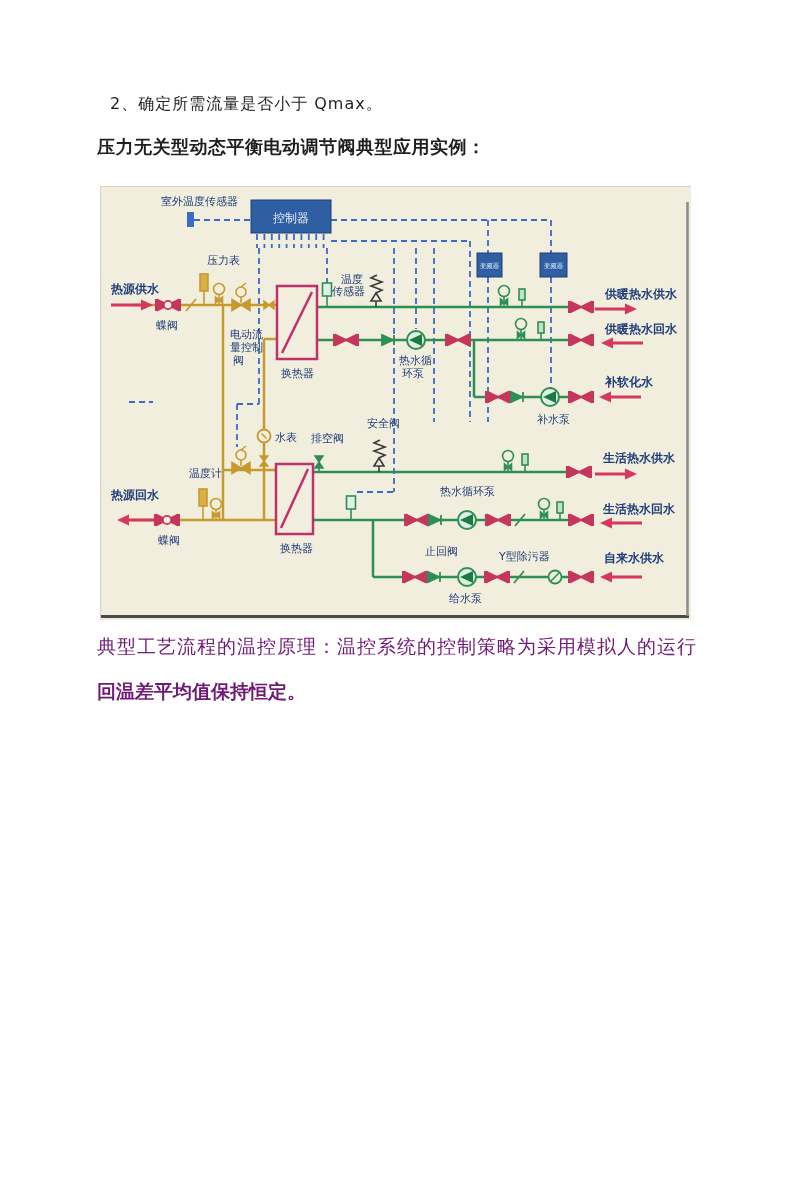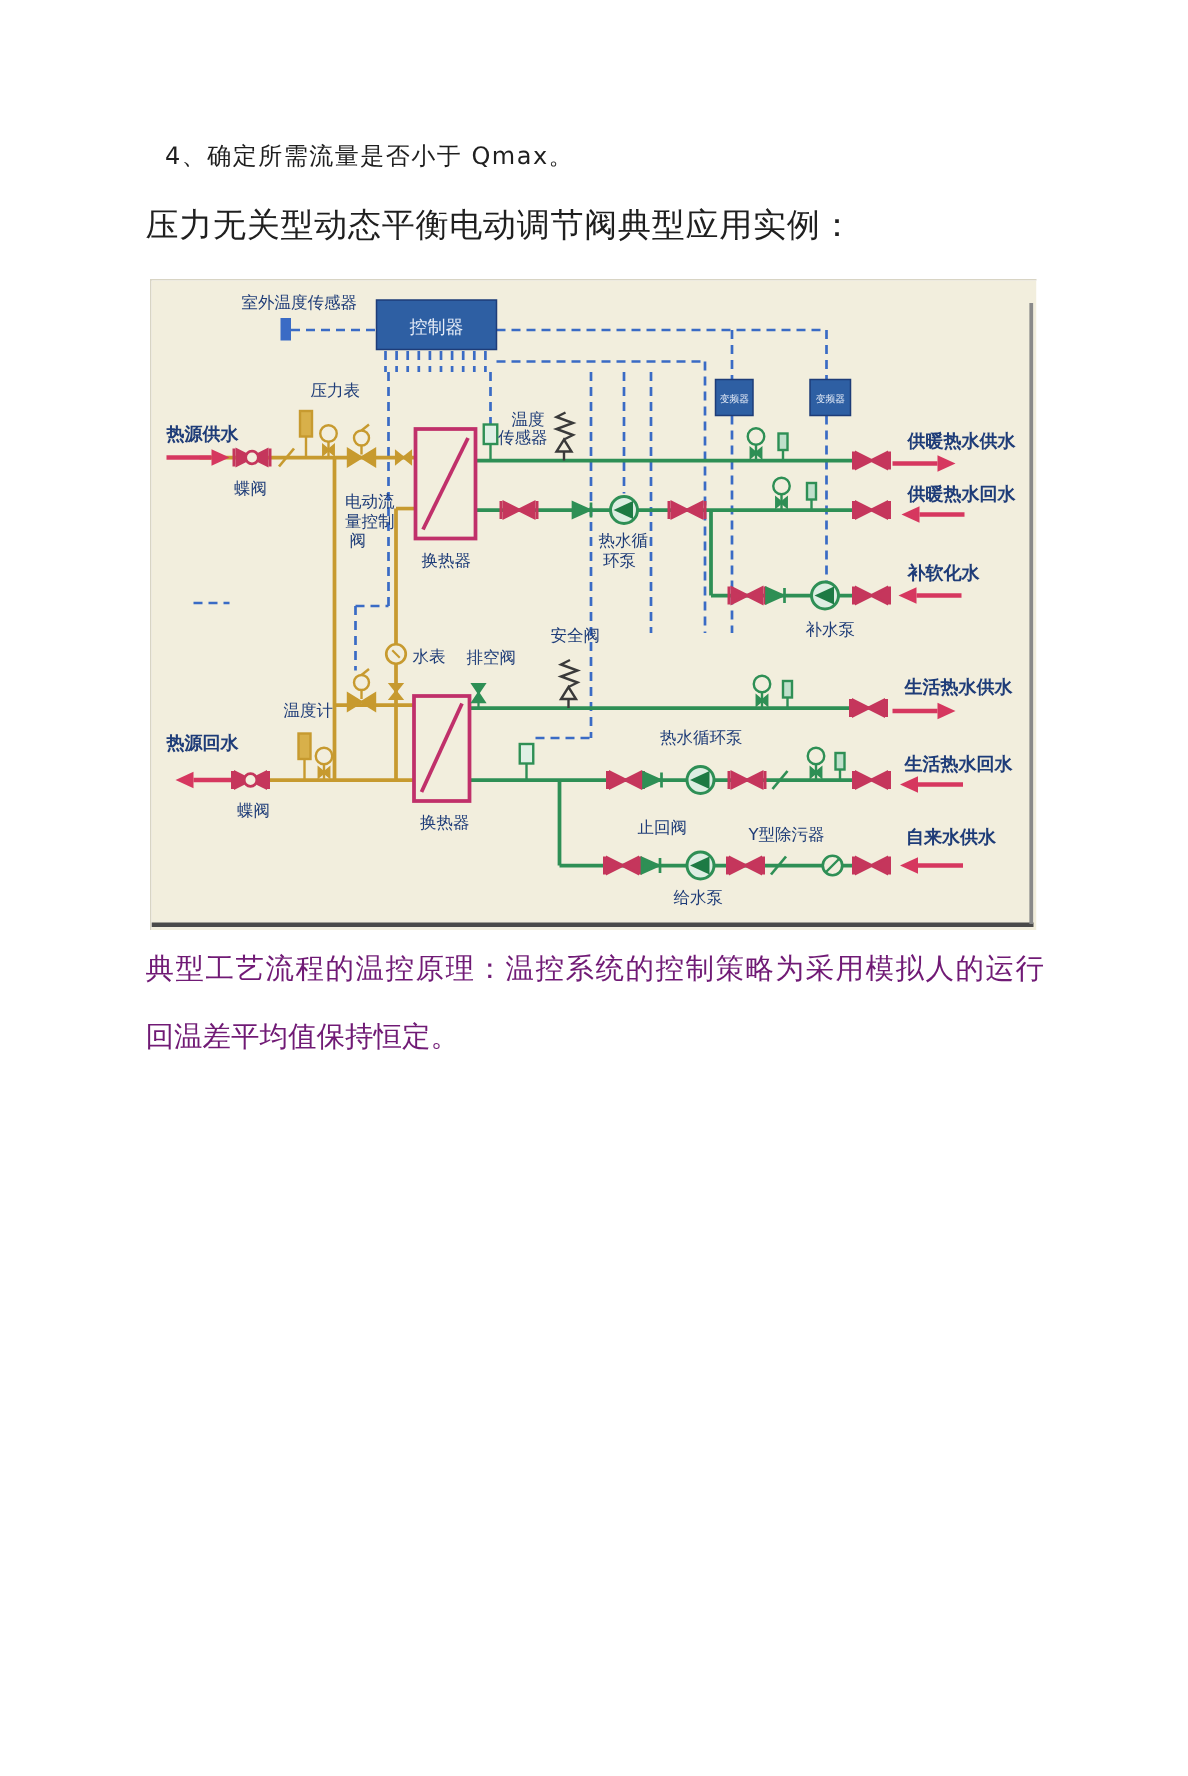--- a/index.html
+++ b/index.html
@@ -1,35 +1,35 @@
 <!DOCTYPE html>
 <html><head>
 <meta charset="utf-8">
 <style>
   html,body{margin:0;padding:0;background:#ffffff;}
   body{width:792px;height:1184px;position:relative;overflow:hidden;
        font-family:"DejaVu Sans","Liberation Sans",sans-serif;color:#1f1f1f;}
   .abs{position:absolute;}
   #step3{left:110px;top:94px;font-size:16px;letter-spacing:1px;}
-  #heading{left:97px;top:135px;font-size:22px;font-weight:normal;letter-spacing:0.5px;}
+  #heading{left:97px;top:135px;font-size:18px;font-weight:bold;letter-spacing:0.5px;}
   #diagram-wrap{left:100px;top:186px;width:590px;height:433px;
                 border-left:1px solid #d8d4c4;border-top:1px solid #d8d4c4;}
   #paragraph{left:97px;top:624px;width:599px;font-size:19px;line-height:45px;
              color:#701a75;}
   .pline{text-align:justify;text-align-last:justify;height:45px;overflow:hidden;}
-  .pline.last{text-align-last:left;}
+  .pline.last{text-align-last:left;font-weight:bold;}
   svg text{font-family:"DejaVu Sans","Liberation Sans",sans-serif;}
   .lbl{fill:#1e3c78;font-size:11px;font-weight:500;}
   .lbl-big{fill:#1e3c78;font-size:12px;font-weight:700;}
   .boxtxt{fill:#e8eef8;}
 </style>
 </head>
 <body>
 
-<div class="abs" id="step3">4、确定所需流量是否小于 Qmax。</div>
+<div class="abs" id="step3">2、确定所需流量是否小于 Qmax。</div>
 <div class="abs" id="heading">压力无关型动态平衡电动调节阀典型应用实例：</div>
 
 <div class="abs" id="diagram-wrap">
 <svg width="590" height="433" viewBox="100 185 590 433">
   <defs>
 
     <g id="d-fv" stroke="#c5365c" stroke-width="2">
       <path d="M-12,-6 V6 M12,-6 V6" fill="none"></path>
       <polygon points="-10,-5 -10,5 0,0" fill="#c5365c"></polygon>
       <polygon points="10,-5 10,5 0,0" fill="#c5365c"></polygon>

